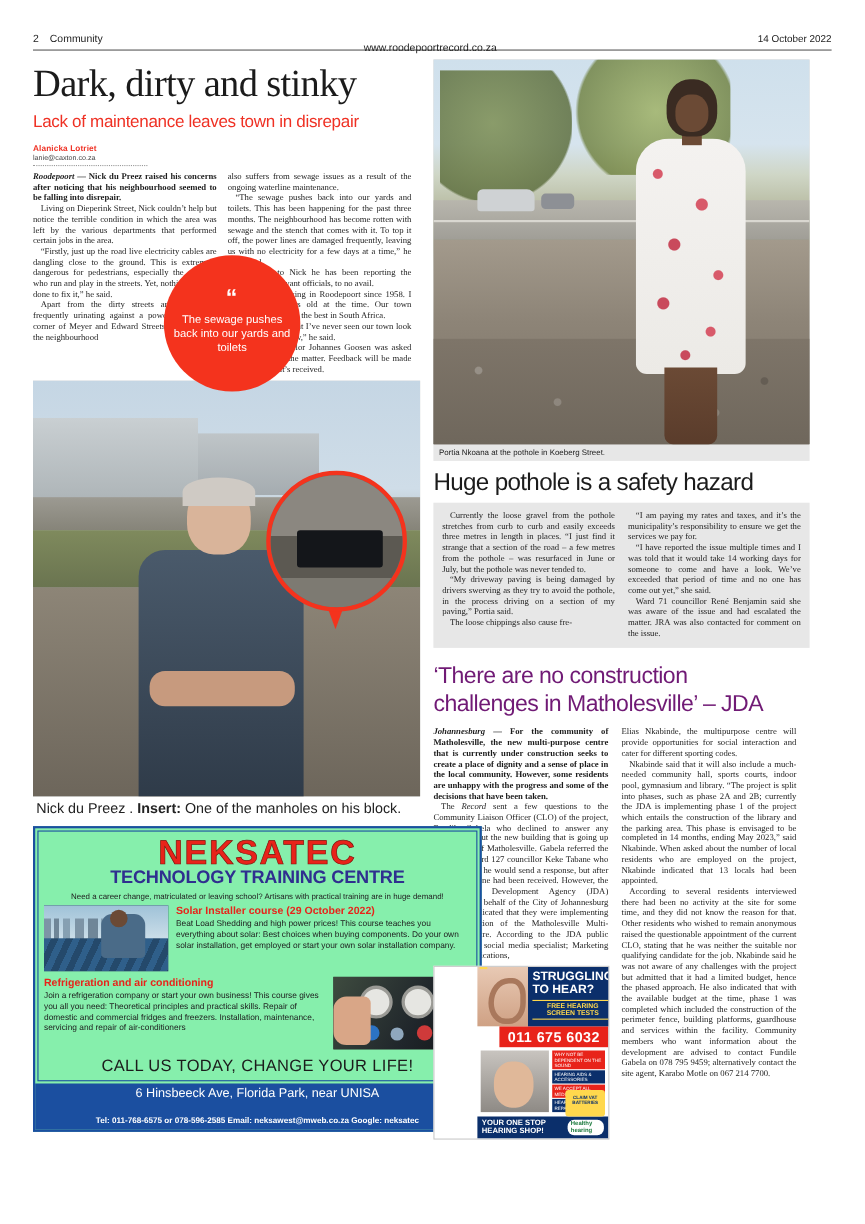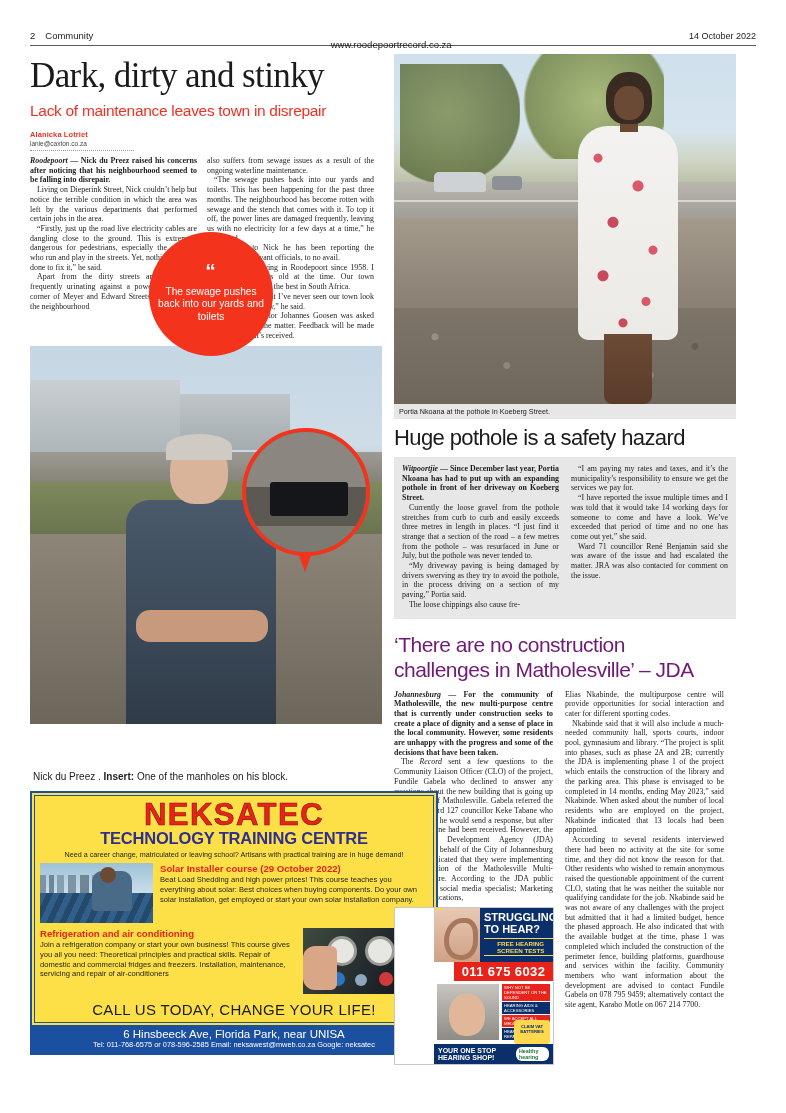--- a/index.html
+++ b/index.html
@@ -77,23 +77,22 @@
     font-size:21px; line-height:12px; letter-spacing:1px; margin-bottom:9px;
   }
   .bubble .qtext {
     font-family:"Liberation Sans", sans-serif; font-size:10.2px;
     line-height:12.4px; padding:0 9px;
   }
 
   
   .photo { position:relative; overflow:hidden; background:#d8d8d8; }
   .caption {
-    font-family:"Liberation Sans", sans-serif; font-size:10px; color:#222;
+    font-family:"Liberation Sans", sans-serif; font-size:13px; color:#222;
     padding:3px 0 0 3px;
-    margin-top:44px;
   }
   .caption-onbar {
     background:#e7e7e7; padding:3px 5px; font-family:"Liberation Sans",sans-serif;
     font-size:7.2px; color:#222;
   }
 
   
   .photo-portia { width:342px; height:350px; position:relative; }
   .pp-sky { position:absolute; inset:0; background:linear-gradient(#cfe0ec 0%, #d6e4ee 22%, #cfd6c6 30%, #b9bda4 38%, #9aa07f 44%, #8d9275 48%, #a9a99a 54%, #b8b5ab 60%, #9e9b93 70%, #8e8b85 85%, #807d78 100%); }
   .pp-tree1 { position:absolute; left:6px; top:10px; width:120px; height:120px; background:radial-gradient(circle at 40% 40%, #7d8f53, #5f7040 70%, rgba(95,112,64,0) 72%); opacity:.85; }
@@ -165,21 +164,21 @@
   .two-col { display:flex; gap:12px; }
   .two-col .c { width:159px; }
 
   .hl-jda {
     font-family:"Liberation Sans", sans-serif; font-size:21px; color:#701a75;
     letter-spacing:-0.5px; line-height:25px; margin:13px 0 8px 0; font-weight:400;
   }
 
   
   .ad-neksatec {
-    width:408px; border:2px solid #1b4fa0; margin-top:9px; background:#fde047;
+    width:408px; border:2px solid #1b4fa0; margin-top:9px; background:#86efac;
     position:relative;
   }
   .ad-inner { border:1px solid #1b4fa0; margin:2px; padding:4px 5px 0 5px; }
   .nek-title {
     font-family:"Liberation Sans", sans-serif; font-weight:bold; font-size:31px;
     text-align:center; color:#e8231a; letter-spacing:1.5px; line-height:30px;
     -webkit-text-stroke:0.6px #7a1008;
   }
   .nek-sub {
     font-family:"Liberation Sans", sans-serif; font-weight:bold; font-size:16.5px;
@@ -209,21 +208,21 @@
   .np2-b1 { position:absolute; left:28px; top:44px; width:14px; height:14px; border-radius:50%; background:#2c73c4; }
   .np2-b2 { position:absolute; left:52px; top:46px; width:12px; height:12px; border-radius:50%; background:#8fa7bd; }
   .np2-b3 { position:absolute; left:76px; top:44px; width:14px; height:14px; border-radius:50%; background:#cf3a3a; }
   .np2-hand { position:absolute; left:0; top:18px; width:34px; height:44px; background:#d9a687; border-radius:12px 6px 6px 12px; }
   .nek-call {
     font-family:"Liberation Sans", sans-serif; font-size:15px; text-align:center;
     color:#1b1b1b; letter-spacing:0.3px; padding:2px 0 4px 0;
   }
   .nek-footer { background:#1b4fa0; color:#fff; text-align:center; padding:3px 0 4px 0; }
   .nek-f1 { font-family:"Liberation Sans", sans-serif; font-size:11.5px; }
-  .nek-f2 { font-family:"Liberation Sans", sans-serif; font-weight:normal; font-size:7.4px; margin-top:0; }
+  .nek-f2 { font-family:"Liberation Sans", sans-serif; font-weight:bold; font-size:7.4px; margin-top:14px; }
 
   
   .ad-hearing {
     width:160px; border:1px solid #c9c9c9; background:#fff; margin-top:4px;
     position:relative; overflow:hidden;padding-left:39px;
   }
   .hear-top { display:flex; height:54px; }
   .hear-ear { width:46px; background:linear-gradient(#e8c9b4,#cfa184); position:relative; flex:none; }
   .hear-ear::after { content:""; position:absolute; left:10px; top:10px; width:24px; height:32px; border:5px solid #a9785c; border-radius:60% 40% 50% 50%; }
   .hear-head { flex:1; background:#0b2f6b; padding:3px 4px; }
@@ -389,21 +388,20 @@
         </div>
       </div>
       <div class="caption-onbar">Portia Nkoana at the pothole in Koeberg Street.</div>
 
       <h2 class="hl-pothole">Huge pothole is a safety hazard</h2>
 
       <div class="gray-block">
         <div class="two-col">
           <div class="c">
             <div class="bodytext">
-              <p class="first lead"><span class="place">Witpoortjie</span> — Since December last year, Portia Nkoana has had to put up with an expanding pothole in front of her driveway on Koeberg Street.</p>
               <p>Currently the loose gravel from the pothole stretches from curb to curb and easily exceeds three metres in length in places. “I just find it strange that a section of the road – a few metres from the pothole – was resurfaced in June or July, but the pothole was never tended to.</p>
               <p>“My driveway paving is being damaged by drivers swerving as they try to avoid the pothole, in the process driving on a section of my paving,” Portia said.</p>
               <p>The loose chippings also cause fre-</p>
             </div>
           </div>
           <div class="c">
             <div class="bodytext">
               <p>“I am paying my rates and taxes, and it’s the municipality’s responsibility to ensure we get the services we pay for.</p>
               <p>“I have reported the issue multiple times and I was told that it would take 14 working days for someone to come and have a look. We’ve exceeded that period of time and no one has come out yet,” she said.</p>
               <p>Ward 71 councillor René Benjamin said she was aware of the issue and had escalated the matter. JRA was also contacted for comment on the issue.</p>

